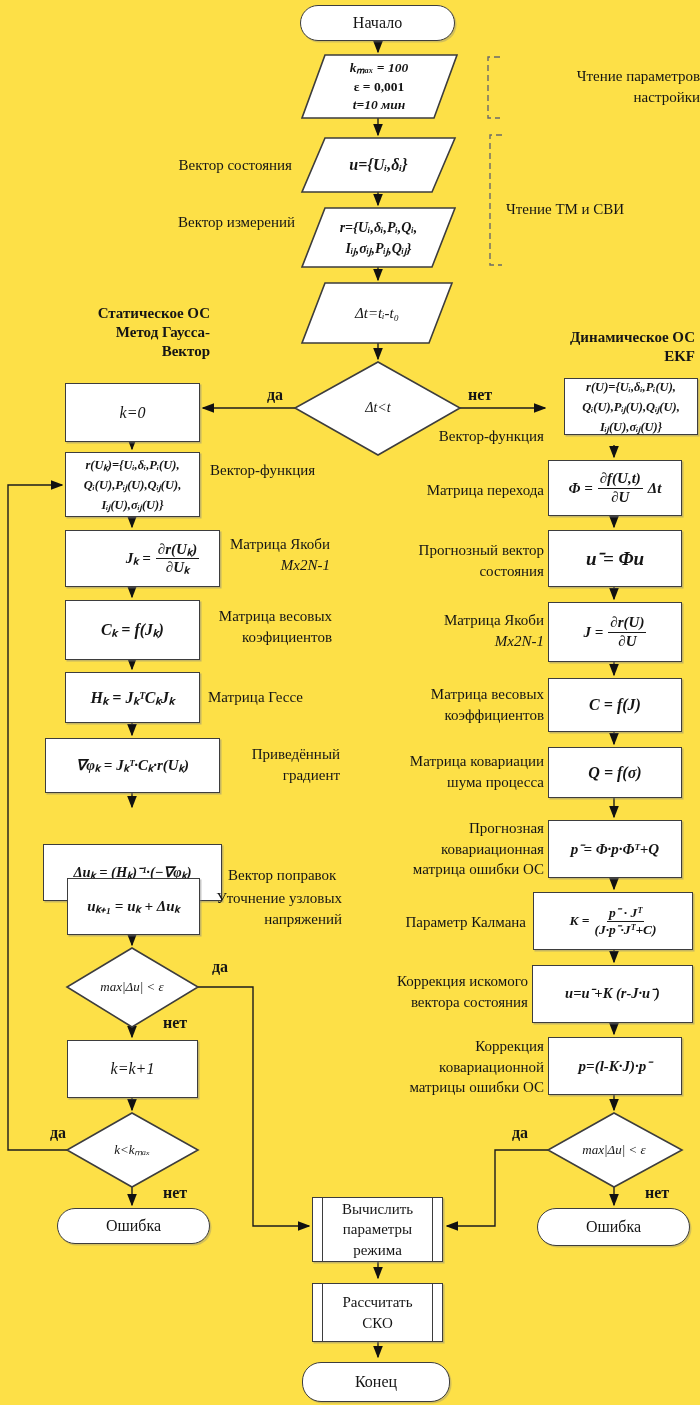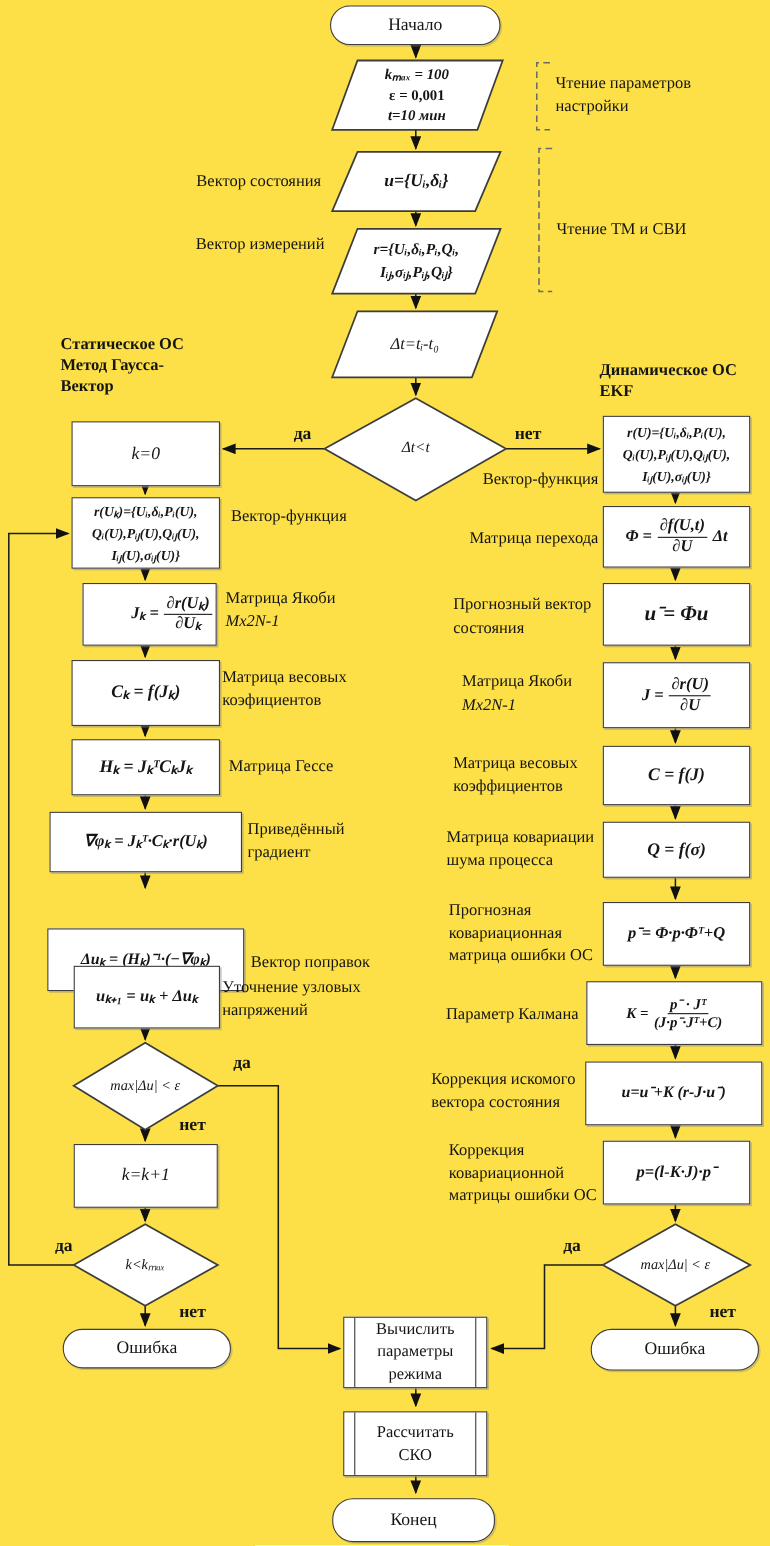--- a/index.html
+++ b/index.html
@@ -10,21 +10,21 @@
         align-items:center;justify-content:center;text-align:center;
         box-sizing:border-box;line-height:1.35;}
   .box{border:1.6px solid #3d3d3d;background:#fff;box-shadow:1.5px 1.5px 0 rgba(130,130,130,.45);}
   .terminal{border:1.6px solid #3d3d3d;background:#fff;border-radius:19px;
             box-shadow:1.5px 1.5px 0 rgba(130,130,130,.35);font-size:16px;}
   .predef{border:1.6px solid #3d3d3d;background:#fff;box-shadow:1.5px 1.5px 0 rgba(130,130,130,.45);position:absolute;}
   .predef::before,.predef::after{content:"";position:absolute;top:0;bottom:0;border-left:1.5px solid #3d3d3d;}
   .predef::before{left:9px;} .predef::after{right:9px;}
   .formula{font-style:italic;font-weight:bold;font-size:16px;}
   .formula.plain{font-weight:normal;}
-  .annot{position:absolute;z-index:1;font-size:15px;line-height:1.38;text-align:left;}
+  .annot{position:absolute;z-index:1;font-size:15px;line-height:1.38;text-align:right;}
   .annot.rt{text-align:right;} .annot.lt{text-align:left;}
   .hdr{font-weight:bold;font-size:15px;line-height:1.25;}
   .yn{position:absolute;z-index:1;font-weight:bold;font-size:16px;text-align:center;}
   .frac-row{display:flex;flex-direction:row;align-items:center;justify-content:center;gap:5px;}
   .frac{display:inline-flex;flex-direction:column;align-items:center;line-height:1.15;}
   .frac .num{border-bottom:1.4px solid #1a1a1a;padding:0 2px;}
   .small{font-size:12.5px;line-height:1.6;}
   .fs13{font-size:13px;} .fs135{font-size:13.5px;} .fs14{font-size:14px;}
   .fs145{font-size:14.5px;} .fs15{font-size:15px;} .fs19{font-size:19px;}
 </style>
@@ -129,21 +129,21 @@
 
 <div class="node box formula plain" style="left:65px;top:383px;width:135px;height:59px;">k=0</div>
 
 <div class="node box formula small" style="left:65px;top:452px;width:135px;height:65px;">
   <div>r(Uₖ)={Uᵢ,δᵢ,Pᵢ(U),</div>
   <div>Qᵢ(U),Pᵢⱼ(U),Qᵢⱼ(U),</div>
   <div>Iᵢⱼ(U),σᵢⱼ(U)}</div>
 </div>
 <div class="annot lt" style="left:210px;top:460px;width:125px;">Вектор-функция</div>
 
-<div class="node box formula fs15" style="left:75px;top:530px;width:122px;height:57px;padding-left:40px;">
+<div class="node box formula fs15" style="left:65px;top:530px;width:155px;height:57px;padding-left:40px;">
   <div class="frac-row">
     <span>Jₖ =</span>
     <span class="frac">
       <span class="num">∂r(Uₖ)</span>
       <span>∂Uₖ</span>
     </span>
   </div>
 </div>
 <div class="annot" style="left:205px;top:534px;width:125px;">
   <div>Матрица Якоби</div>
@@ -184,21 +184,21 @@
 <div class="yn" style="left:38px;top:1124px;width:40px;">да</div>
 <div class="yn" style="left:150px;top:1184px;width:50px;">нет</div>
 
 <div class="node terminal" style="left:57px;top:1208px;width:153px;height:36px;">Ошибка</div>
 
 <div class="annot hdr" style="left:545px;top:328px;width:150px;">
   <div>Динамическое ОС</div>
   <div>EKF</div>
 </div>
 
-<div class="node box formula small" style="left:548px;top:378px;width:134px;height:70px;">
+<div class="node box formula small" style="left:564px;top:378px;width:134px;height:57px;">
   <div>r(U)={Uᵢ,δᵢ,Pᵢ(U),</div>
   <div>Qᵢ(U),Pᵢⱼ(U),Qᵢⱼ(U),</div>
   <div>Iᵢⱼ(U),σᵢⱼ(U)}</div>
 </div>
 <div class="annot rt" style="left:430px;top:426px;width:114px;">Вектор-функция</div>
 
 <div class="node box formula fs15" style="left:548px;top:460px;width:134px;height:56px;">
   <div class="frac-row">
     <span>Φ =</span>
     <span class="frac">

